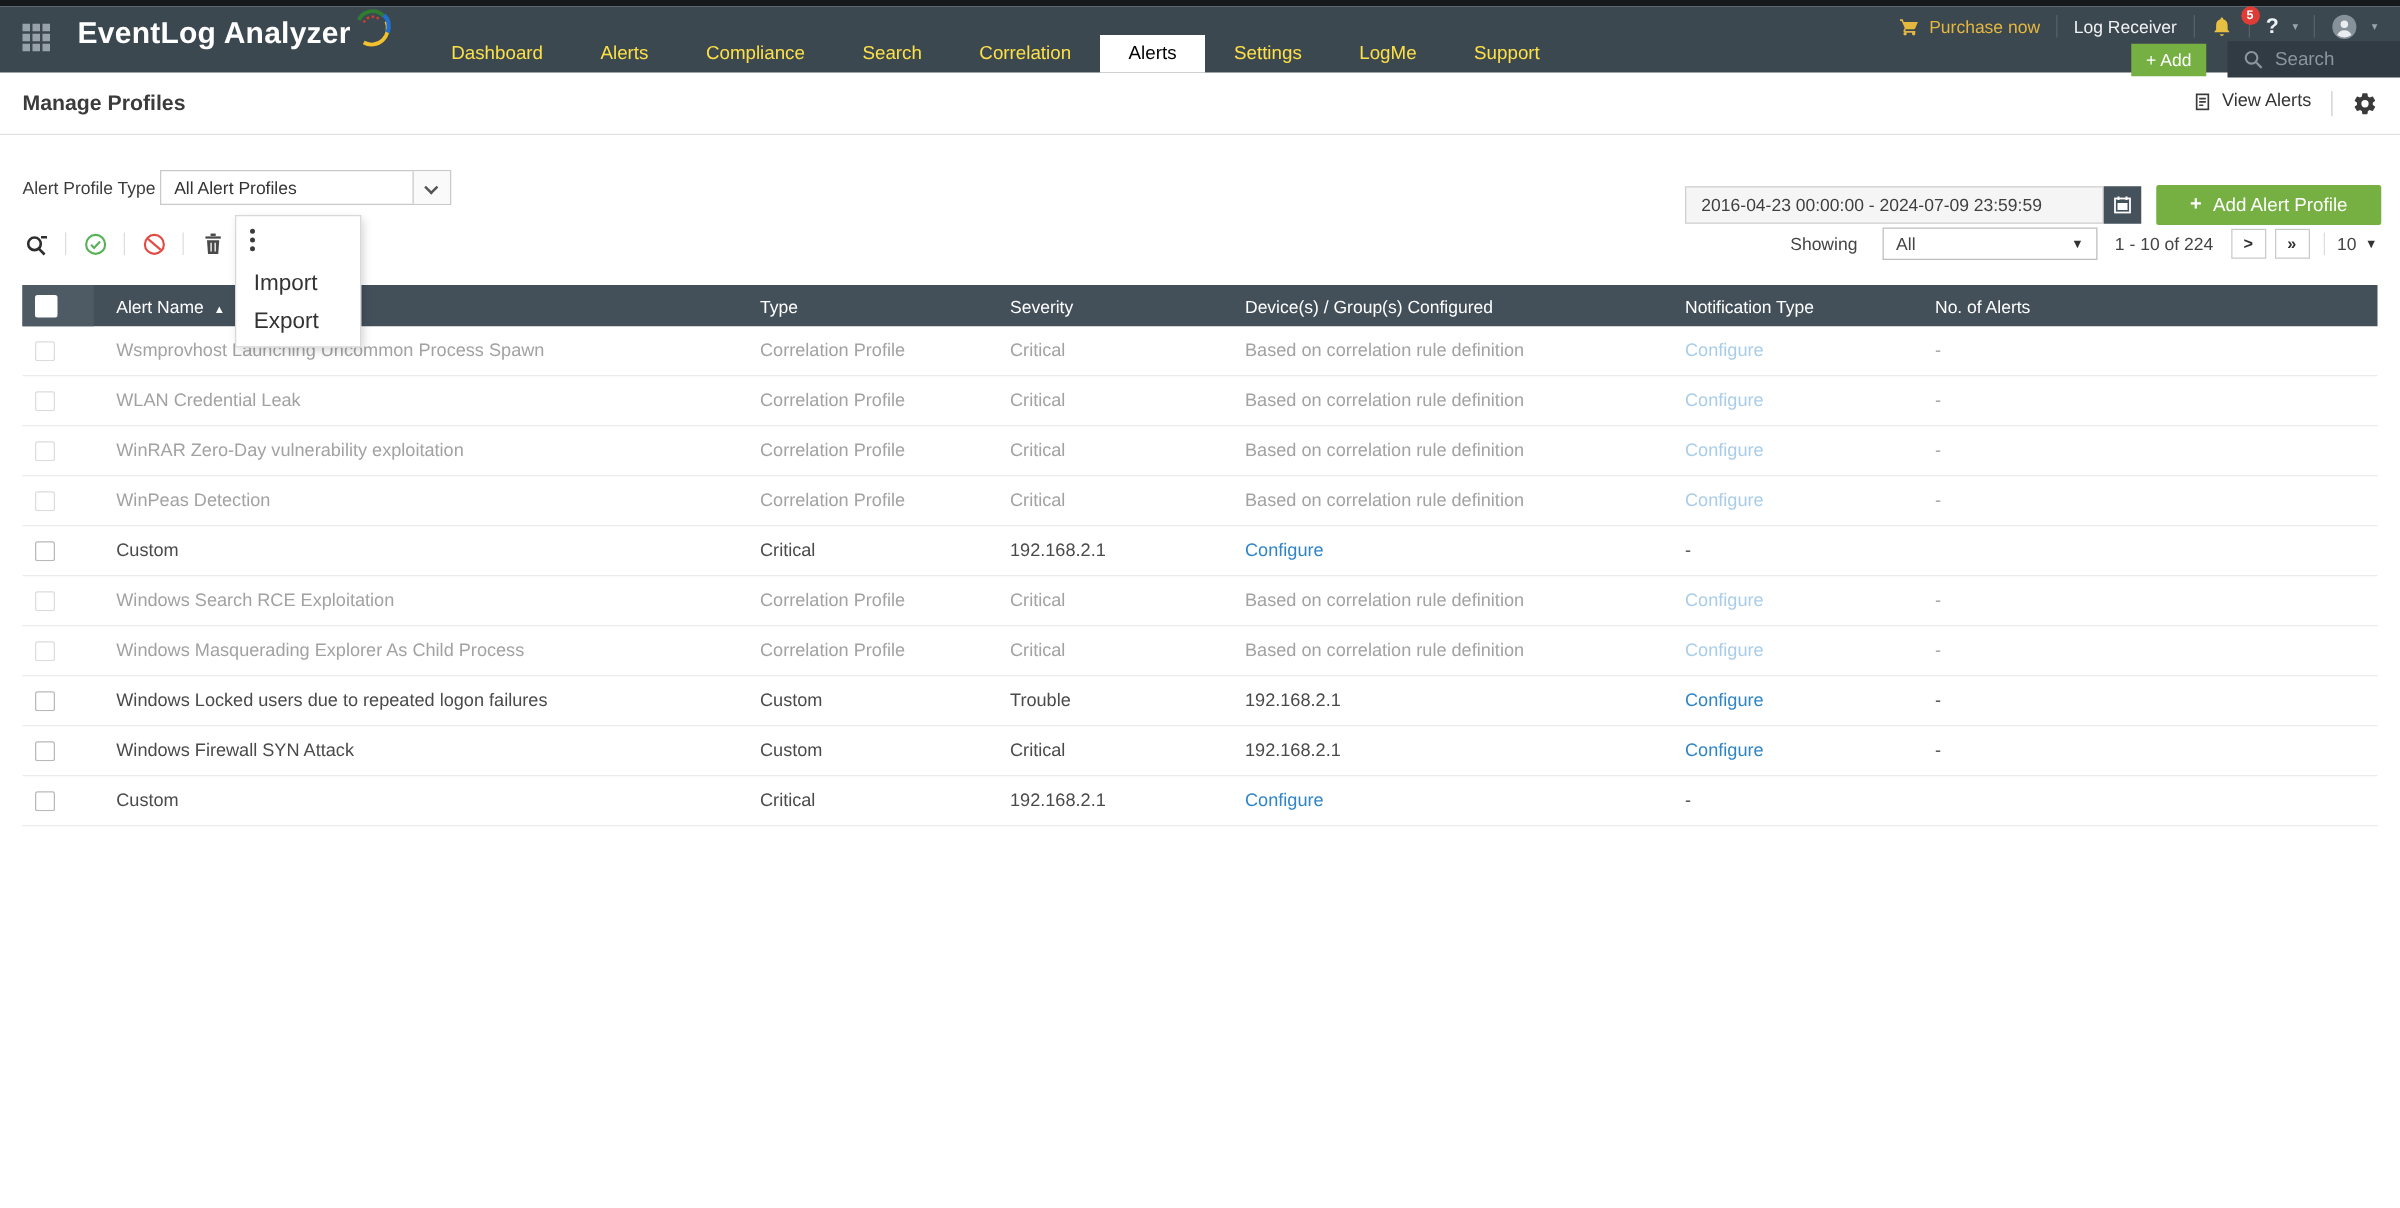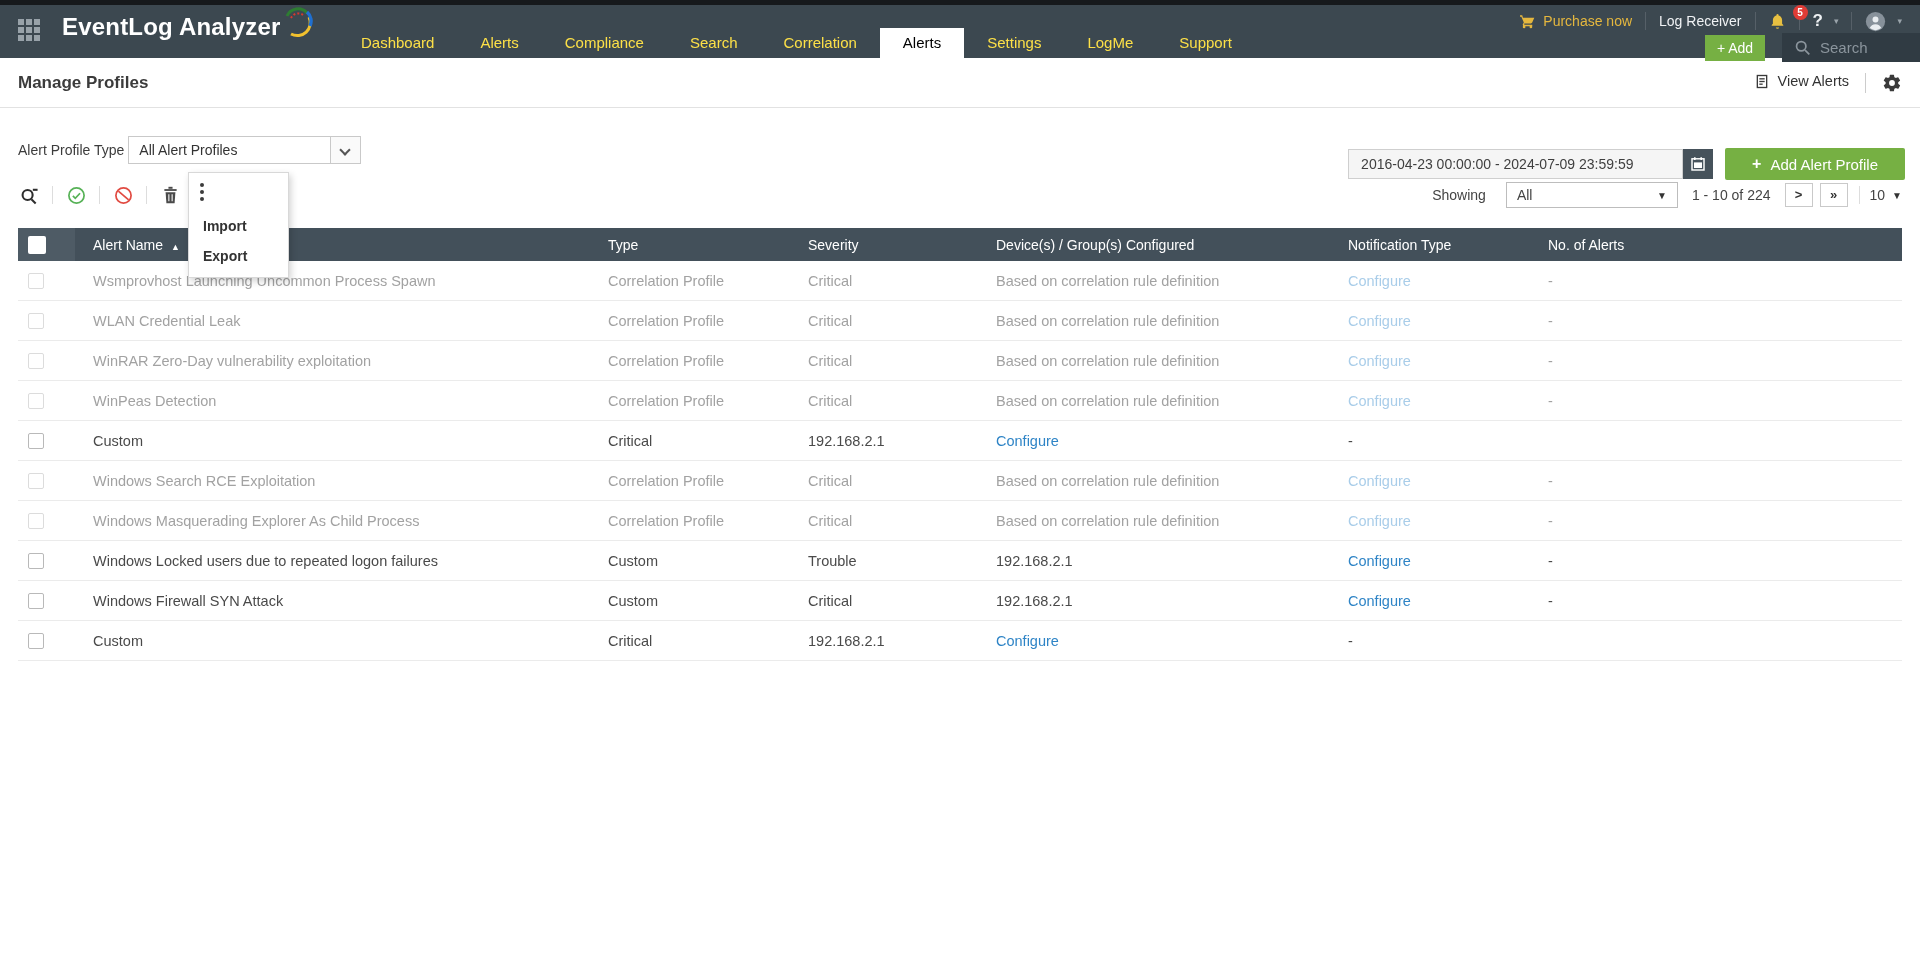--- a/index.html
+++ b/index.html
@@ -100,21 +100,21 @@
   .trow.disabled { color:#a2a2a2; }
   .trow.disabled .checkbox { border-color:#dcdcdc; }
   .configure { color:#2e84c6; cursor:pointer; text-decoration:none; }
   .trow.disabled .configure { color:#a9cde9; }
 
   
   .context-menu { position:absolute; left:188px; top:172px; width:101px; background:#fff;
     border:1px solid #d8d8d8; box-shadow:2px 3px 7px rgba(0,0,0,.18); z-index:20; padding-bottom:6px; }
   .menu-dots { height:38px; display:flex; flex-direction:column; justify-content:center; gap:3px; padding-left:11px; cursor:pointer; }
   .menu-dots i { width:4px; height:4px; border-radius:50%; background:#3c3c3c; }
-  .menu-item { height:30px; line-height:30px; padding-left:14px; font-size:14px; color:#333; cursor:pointer;font-weight:bold; }
+  .menu-item { height:30px; line-height:30px; padding-left:14px; font-size:18px; color:#333; cursor:pointer; }
 </style>
 </head>
 <body>
 
 <div class="page">
 
   <div class="top-strip"></div>
 
   <header class="topbar">
     <div class="grid-icon">

